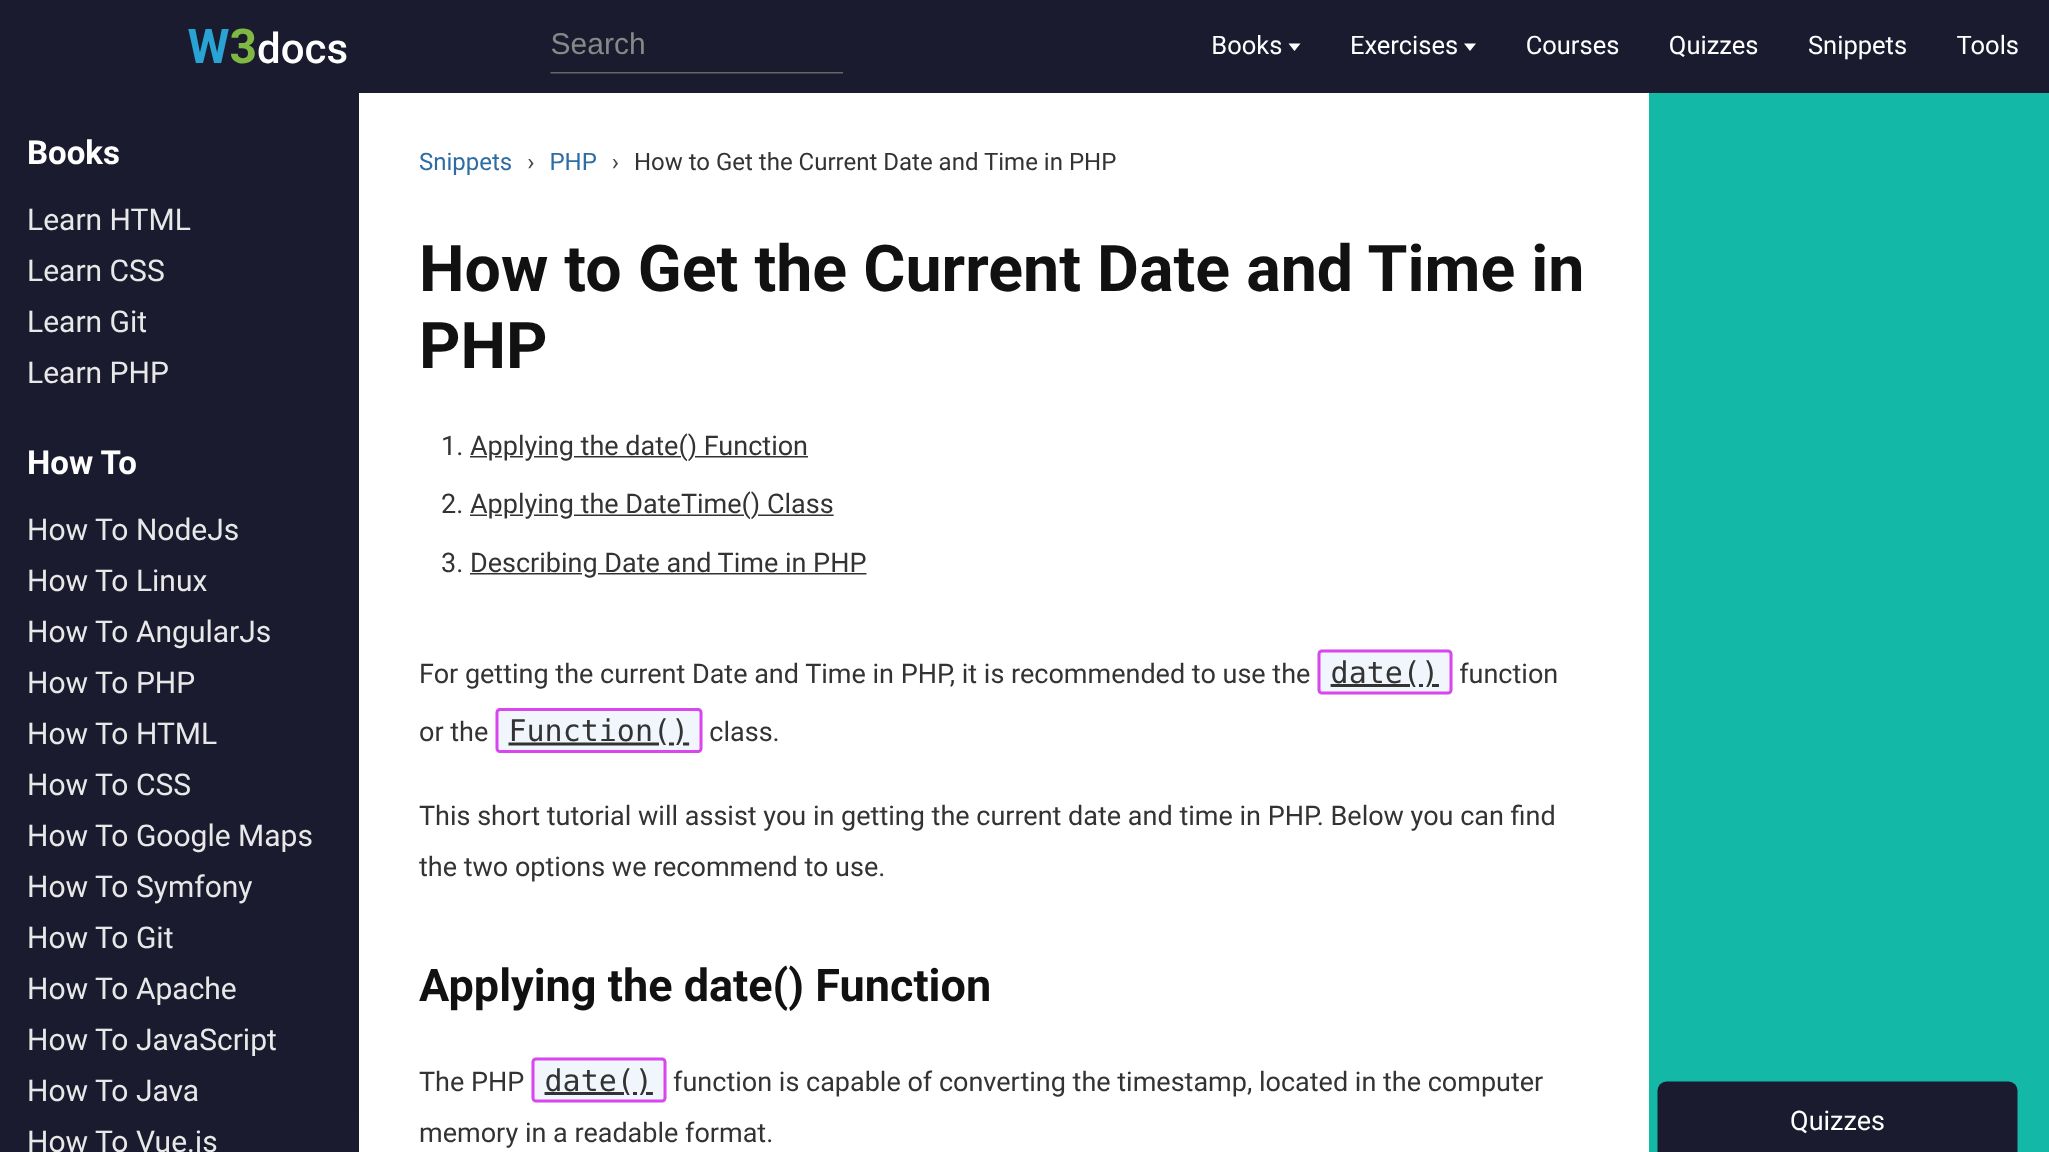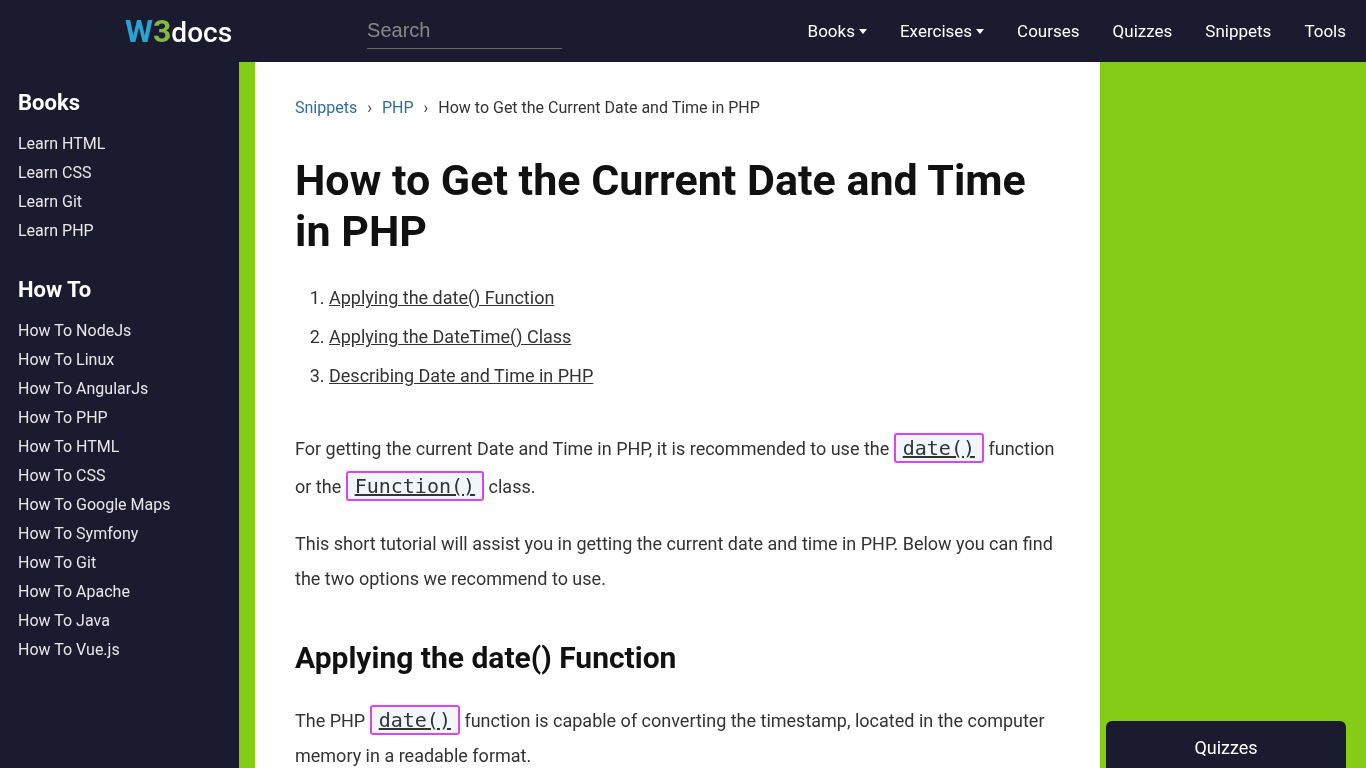--- a/index.html
+++ b/index.html
@@ -18,24 +18,24 @@
 .nav-item { color: #fff; font-size: 17px; cursor: pointer; display: flex; align-items: center; gap: 4px; }
 .caret-down { width: 0; height: 0; border-left: 4px solid transparent; border-right: 4px solid transparent; border-top: 5px solid #fff; }
 
 
 .layout { display: flex; height: calc(768px - 62px); }
 
 
 .sidebar { width: 239px; background: #1a1b2e; color: #fff; padding: 28px 18px; overflow-y: auto; flex-shrink: 0; }
 .side-section { margin-bottom: 32px; }
 .side-heading { font-size: 22px; font-weight: bold; margin-bottom: 14px; }
-.side-link { display: block; color: #e8e8e8; font-size: 16px; padding: 5px 0; cursor: pointer; }
+.side-link { display: block; color: #e8e8e8; font-size: 20px; padding: 5px 0; cursor: pointer; }
 
 
-.main-wrap { flex: 1; background: #84cc16; display: flex; overflow: hidden; padding-left: 16px; }
+.main-wrap { flex: 1; background: #14b8a6; display: flex; overflow: hidden; }
 .content { background: #fff; flex: 1; padding: 36px 40px; max-width: 860px; overflow-y: auto; }
 .breadcrumb { font-size: 16px; margin-bottom: 38px; }
 .bc-link { color: #2e6da4; cursor: pointer; }
 .bc-sep { color: #444; margin: 0 6px; }
 .bc-current { color: #333; }
 h1.title { font-size: 43px; font-weight: 700; color: #111; line-height: 1.18; margin-bottom: 22px; }
 ol.toc { list-style: decimal; padding-left: 34px; margin-bottom: 34px; }
 ol.toc li { padding: 9px 0; font-size: 18px; color: #333; }
 ol.toc li span { text-decoration: underline; cursor: pointer; }
 p.para { font-size: 18px; color: #333; line-height: 1.9; margin-bottom: 22px; }
@@ -96,20 +96,21 @@
       <a class="side-link">How To NodeJs</a>
       <a class="side-link">How To Linux</a>
       <a class="side-link">How To AngularJs</a>
       <a class="side-link">How To PHP</a>
       <a class="side-link">How To HTML</a>
       <a class="side-link">How To CSS</a>
       <a class="side-link">How To Google Maps</a>
       <a class="side-link">How To Symfony</a>
       <a class="side-link">How To Git</a>
       <a class="side-link">How To Apache</a>
+      <a class="side-link">How To JavaScript</a>
       <a class="side-link">How To Java</a>
       <a class="side-link">How To Vue.js</a>
     </div>
   </div>
 
   <div class="main-wrap">
     <div class="content">
       <div class="breadcrumb">
         <span class="bc-link">Snippets</span>
         <span class="bc-sep">›</span>

